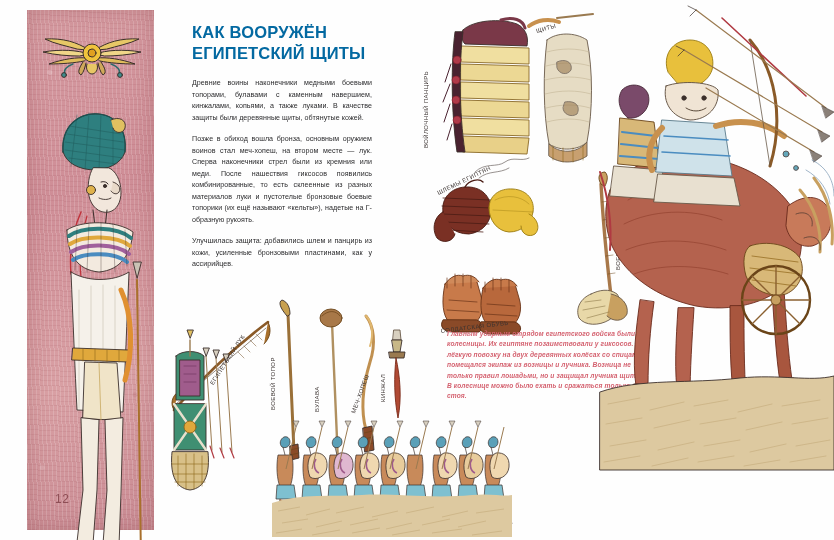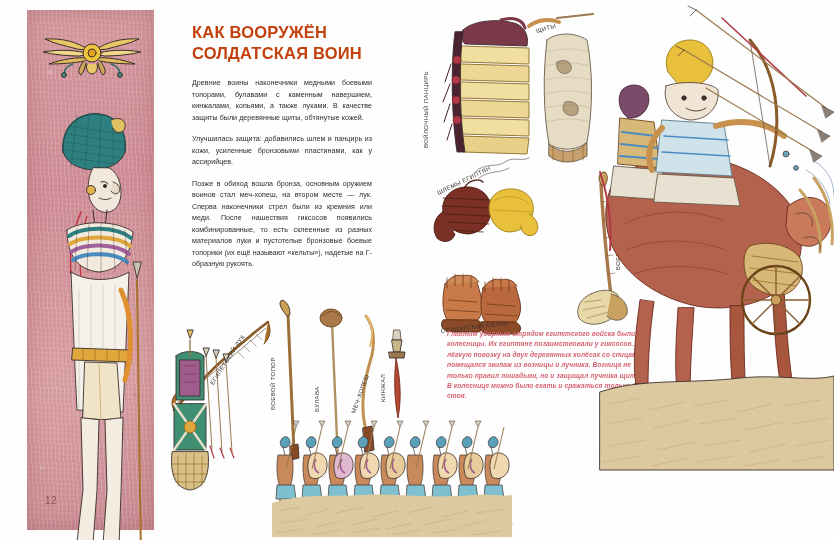--- a/index.html
+++ b/index.html
@@ -31,33 +31,33 @@
     position: absolute; inset: 0;
     background-image:
       radial-gradient(circle at 18% 12%, rgba(255,255,255,.22) 0 2px, transparent 3px),
       radial-gradient(circle at 72% 28%, rgba(160,80,86,.22) 0 2px, transparent 3px),
       radial-gradient(circle at 40% 57%, rgba(255,255,255,.18) 0 2px, transparent 3px),
       radial-gradient(circle at 85% 74%, rgba(160,80,86,.18) 0 2px, transparent 3px),
       radial-gradient(circle at 12% 88%, rgba(255,255,255,.15) 0 2px, transparent 3px);
     opacity: .85;
   }
   .page-number {
-    position: absolute; left: 18px; bottom: 24px;
-    font-size: 10px; color: #8e4f56; letter-spacing: .5px;
+    position: absolute; left: 28px; bottom: 24px;
+    font-size: 12px; color: #8e4f56; letter-spacing: .5px;
   }
 
   
   .winged-disk { position: absolute; left: 10px; top: 18px; width: 110px; height: 50px; }
   
   .pharaoh { position: absolute; left: 14px; top: 80px; width: 112px; height: 420px; }
 
   
   .text-col { position: absolute; left: 192px; top: 22px; width: 180px; }
   .headline {
-    color: #c2410c;
+    color: #0369a1;
     font-size: 16.5px; font-weight: 700;
     line-height: 1.28; letter-spacing: .2px;
     margin-bottom: 14px;
   }
   .headline .l2 { display: block; }
   .body-p {
     font-size: 7.1px; line-height: 1.62; color: #2a2a2c;
     text-align: justify; margin-bottom: 10px; letter-spacing: .05px;
   }
 
@@ -189,25 +189,25 @@
         </g>
       </svg>
     </div>
 
     <div class="page-number">12</div>
   </div>
 
   <div class="text-col">
     <div class="headline">
       <span>КАК ВООРУЖЁН</span>
-      <span class="l2">СОЛДАТСКАЯ ВОИН</span>
+      <span class="l2">ЕГИПЕТСКИЙ ЩИТЫ</span>
     </div>
     <p class="body-p">Древние воины наконечники медными боевыми топорами, булавами с каменным навершием, кинжалами, копьями, а также луками. В качестве защиты были деревянные щиты, обтянутые кожей.</p>
+    <p class="body-p">Позже в обиход вошла бронза, основным оружием воинов стал меч-хопеш, на втором месте — лук. Сперва наконечники стрел были из кремния или меди. После нашествия гиксосов появились комбинированные, то есть склеенные из разных материалов луки и пустотелые бронзовые боевые топорики (их ещё называют «кельты»), надетые на Г-образную рукоять.</p>
     <p class="body-p">Улучшилась защита: добавились шлем и панцирь из кожи, усиленные бронзовыми пластинами, как у ассирийцев.</p>
-    <p class="body-p">Позже в обиход вошла бронза, основным оружием воинов стал меч-хопеш, на втором месте — лук. Сперва наконечники стрел были из кремния или меди. После нашествия гиксосов появились комбинированные, то есть склеенные из разных материалов луки и пустотелые бронзовые боевые топорики (их ещё называют «кельты»), надетые на Г-образную рукоять.</p>
   </div>
 
   <div class="weapons-row">
     <svg viewBox="0 0 240 200" width="240" height="200">
       <g class="ink" stroke-width=".9">
 
         <path d="M14 110 C44 76 76 46 108 22" stroke="#8a5a28" stroke-width="2.6" fill="none"></path>
         <path d="M108 22 C112 30 110 38 104 44" fill="#a8702c" stroke="#6a4418"></path>
         <path d="M14 110 C10 104 12 96 18 92" fill="#a8702c" stroke="#6a4418"></path>
         <path d="M16 104 L106 28" stroke="#6a5a4a" stroke-width=".7"></path>

